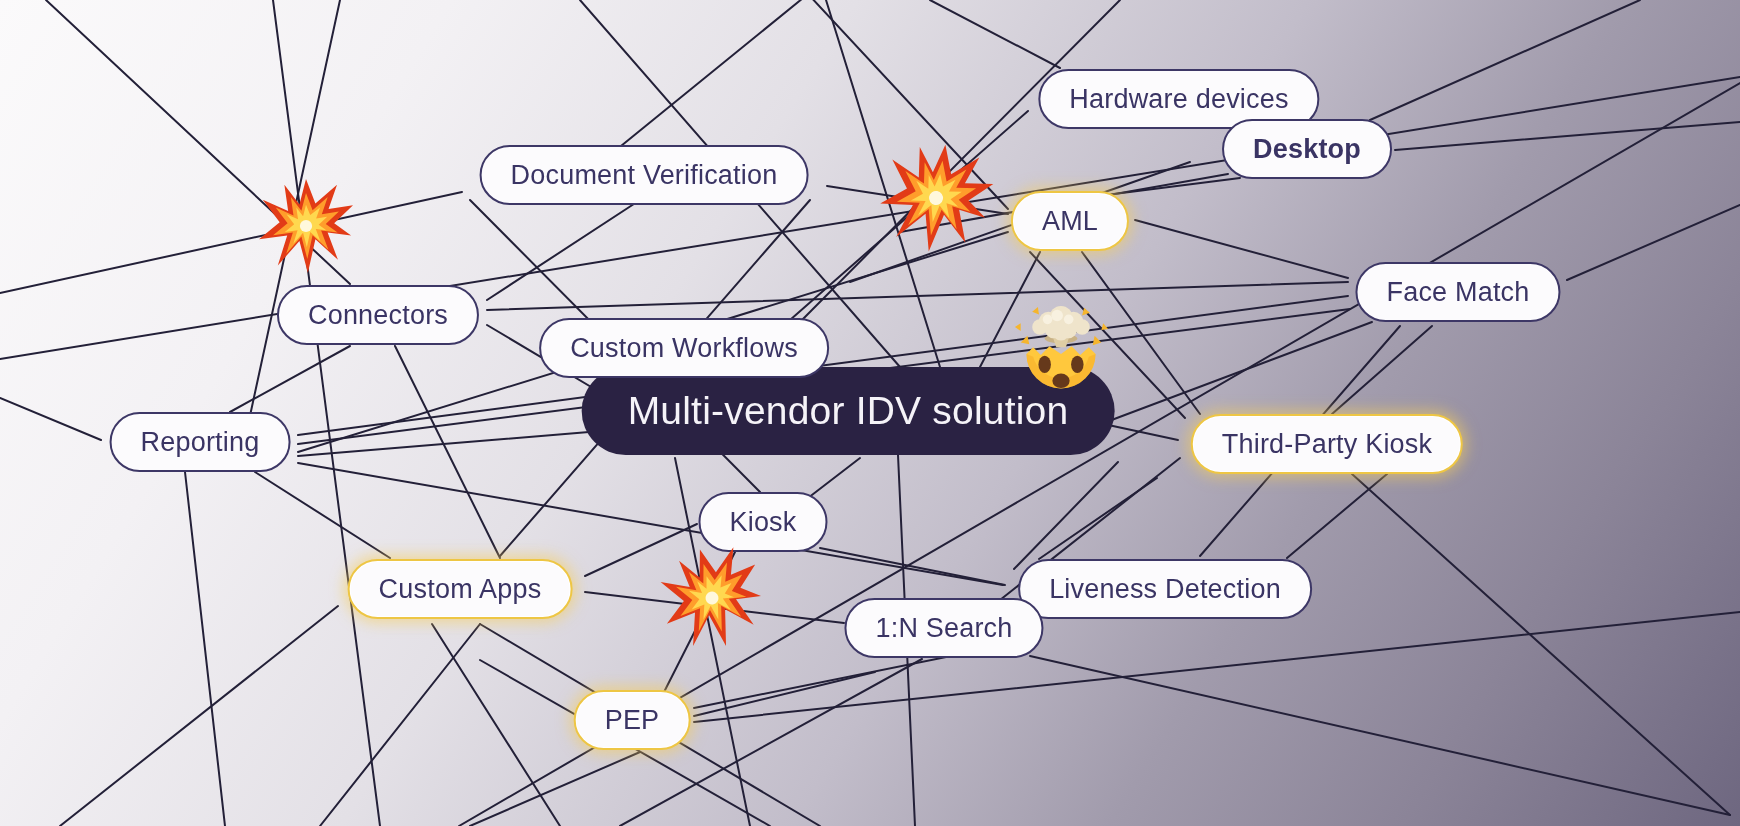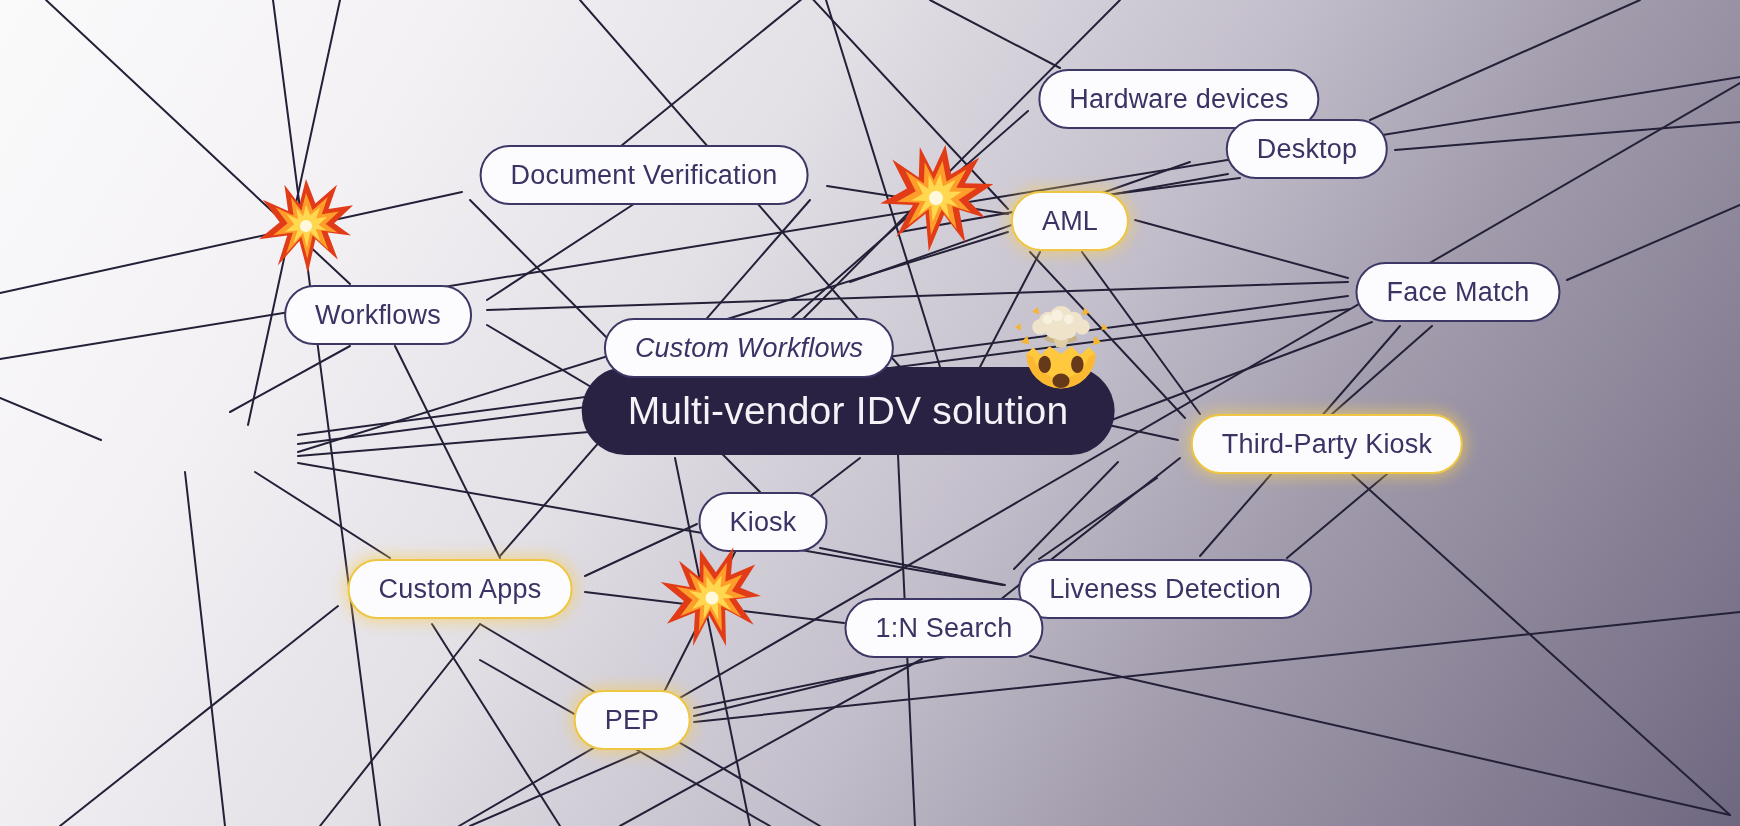--- a/index.html
+++ b/index.html
@@ -95,40 +95,43 @@
       <line x1="850" y1="282" x2="1190" y2="162" stroke="#232038" stroke-width="2" stroke-linecap="round"></line>
       <line x1="694" y1="716" x2="875" y2="672" stroke="#232038" stroke-width="2" stroke-linecap="round"></line>
       <line x1="860" y1="458" x2="808" y2="498" stroke="#232038" stroke-width="2" stroke-linecap="round"></line>
       <line x1="827" y1="186" x2="1008" y2="214" stroke="#232038" stroke-width="2" stroke-linecap="round"></line>
       <line x1="395" y1="346" x2="500" y2="558" stroke="#232038" stroke-width="2" stroke-linecap="round"></line>
       <line x1="1030" y1="252" x2="1185" y2="418" stroke="#232038" stroke-width="2" stroke-linecap="round"></line>
     </svg>
 <div class="node default" style="left: 1179px; top: 99px;">
     <span class="node-label">Hardware devices</span>
   </div>
-    <div class="node default" style="left: 1307px; top: 149px;">
+    <div class="node default" style="left: 1307px; top: 149px; font-weight: bold;">
     <span class="node-label">Desktop</span>
   </div>
     <div class="node gold" style="left: 1070px; top: 221px;">
     <span class="node-label">AML</span>
   </div>
     <div class="node default" style="left: 644px; top: 175px;">
     <span class="node-label">Document Verification</span>
   </div>
     <div class="node default" style="left: 1458px; top: 292px;">
     <span class="node-label">Face Match</span>
   </div>
     <div class="node default" style="left: 378px; top: 315px;">
-    <span class="node-label">Workflows</span>
+    <span class="node-label">Connectors</span>
   </div>
     <div class="node primary" style="left: 848px; top: 411px;">
     <span class="node-label">Multi-vendor IDV solution</span>
   </div>
-    <div class="node default" style="left: 749px; top: 348px; font-style: italic;">
+    <div class="node default" style="left: 684px; top: 348px;">
     <span class="node-label">Custom Workflows</span>
+  </div>
+    <div class="node default" style="left: 200px; top: 442px;">
+    <span class="node-label">Reporting</span>
   </div>
     <div class="node gold" style="left: 1327px; top: 444px;">
     <span class="node-label">Third-Party Kiosk</span>
   </div>
     <div class="node default" style="left: 763px; top: 522px;">
     <span class="node-label">Kiosk</span>
   </div>
     <div class="node gold" style="left: 460px; top: 589px;">
     <span class="node-label">Custom Apps</span>
   </div>

